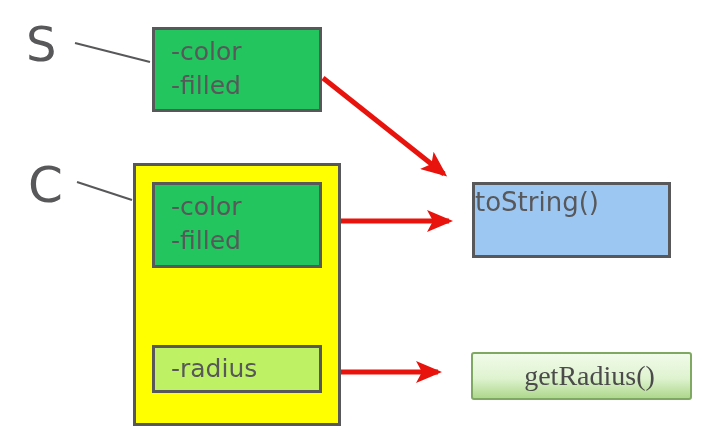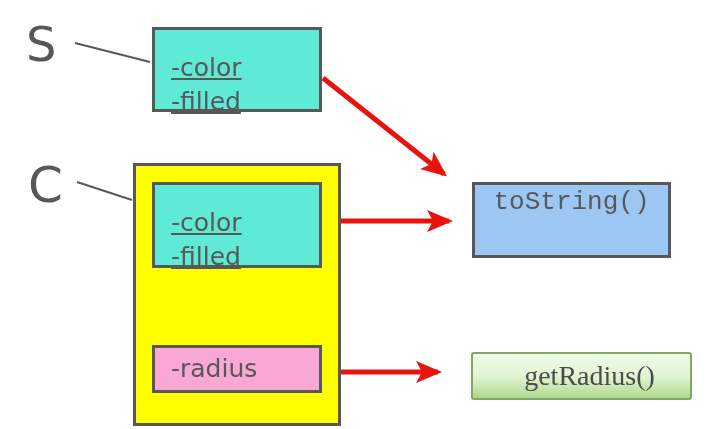--- a/index.html
+++ b/index.html
@@ -31,25 +31,24 @@
     left: 26px;
     top: 18px;
     font-size: 48px;
   }
   .c-label {
     left: 28px;
     top: 158px;
     font-size: 50px;
   }
   .pink-box {
-    background: #5eead4;
+    background: #22c55e;
     font-size: 25px;
     line-height: 34px;
-    padding: 21px 0 0 16px;
-    text-decoration: underline;
+    padding: 5px 0 0 16px;
   }
   .s-attr-box {
     left: 152px;
     top: 27px;
     width: 170px;
     height: 85px;
   }
   .yellow-box {
     left: 133px;
     top: 163px;
@@ -61,39 +60,37 @@
     left: 152px;
     top: 182px;
     width: 170px;
     height: 86px;
   }
   .radius-box {
     left: 152px;
     top: 345px;
     width: 170px;
     height: 48px;
-    background: #f9a8d4;
+    background: #bef264;
     font-size: 25px;
     line-height: 40px;
     padding: 1px 0 4px 16px;
   }
   .methods-box {
     left: 472px;
     top: 182px;
     width: 199px;
     height: 76px;
     background: #9cc7f2;
     padding: 0;
   }
   .method-row {
     height: 35px;
     font-size: 26px;
     line-height: 35px;
-    text-align: center;
-    font-family: Liberation Mono, monospace;
   }
   .method-row + .method-row {
     border-top: 2px solid #58585a;
     height: 36px;
     line-height: 36px;
   }
   .green-box {
     position: absolute;
     box-sizing: border-box;
     left: 471px;

